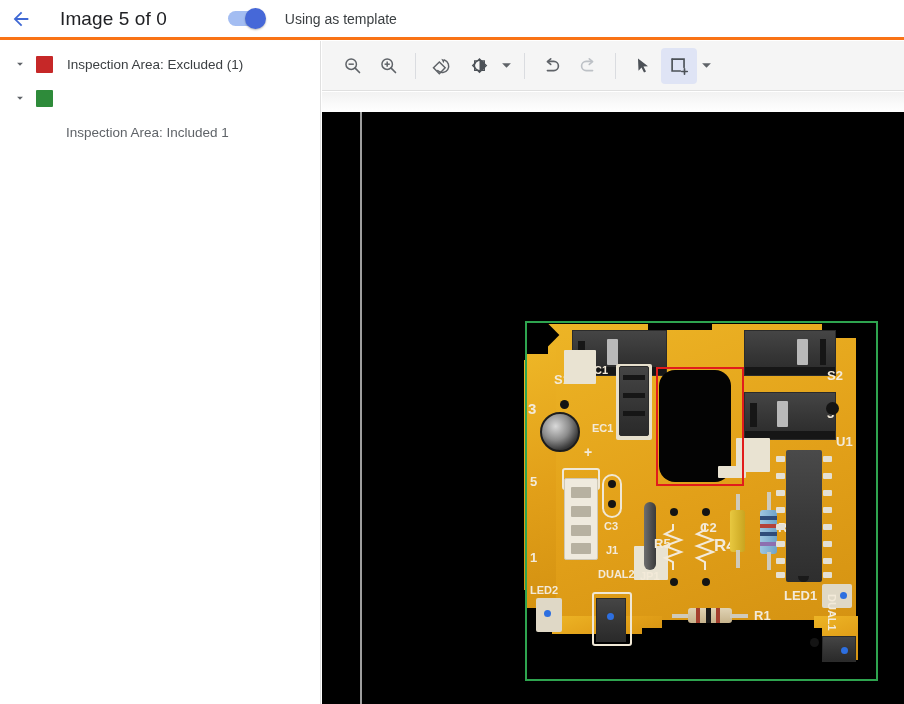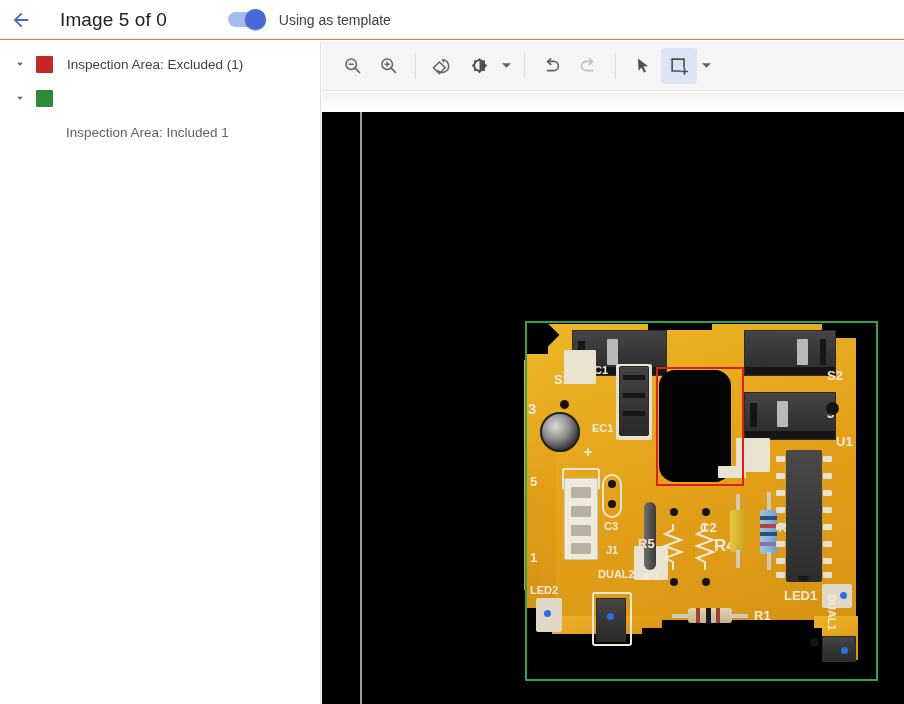--- a/index.html
+++ b/index.html
@@ -21,21 +21,21 @@
     height: 704px;
     background: #fff;
   }
 
   
   .header {
     position: absolute;
     left: 0; top: 0;
     width: 904px; height: 40px;
     background: #ffffff;
-    border-bottom: 1px solid #f97316;
+    border-bottom: 3px solid #f97316;
     display: flex;
     align-items: center;
     box-sizing: border-box;
   }
   .back-btn {
     width: 42px; height: 40px;
     display: flex; align-items: center; justify-content: center;
     cursor: pointer;
   }
   .back-btn svg { display: block; }
@@ -60,21 +60,21 @@
   }
   .switch .knob {
     position: absolute;
     right: -2px; top: -3px;
     width: 21px; height: 21px;
     border-radius: 50%;
     background: #4668d8;
     box-shadow: 0 1px 2px rgba(0,0,0,.28);
   }
   .toggle-label {
-    margin-left: 15px;
+    margin-left: 21px;
     font-size: 14px;
     color: #3c4043;
     white-space: nowrap;
   }
 
   
   .sidebar {
     position: absolute;
     left: 0; top: 41px;
     width: 321px;
@@ -588,21 +588,21 @@
         <div class="led-dot" style="left:8px;top:12px;"></div>
       </div>
       <div class="comp conn" style="left:74px;top:282px;width:30px;height:44px;">
         <div class="led-dot" style="left:10px;top:14px;"></div>
       </div>
       <div class="ring" style="left:70px;top:276px;width:40px;height:54px;"></div>
 
       <svg class="silk-sym" style="left:140px;top:208px;" width="22" height="46" viewBox="0 0 22 46">
         <polyline points="11,0 11,6 3,10 19,16 3,22 19,28 3,34 11,38 11,46" fill="none" stroke="#f3ead9" stroke-width="2"></polyline>
       </svg>
-      <div class="silk white" style="left:116px;top:220px;font-size:13px;">R5</div>
+      <div class="silk white" style="left:132px;top:220px;font-size:13px;">R5</div>
       <svg class="silk-sym" style="left:172px;top:208px;" width="22" height="46" viewBox="0 0 22 46">
         <polyline points="11,0 11,6 3,10 19,16 3,22 19,28 3,34 11,38 11,46" fill="none" stroke="#f3ead9" stroke-width="2"></polyline>
       </svg>
       <div class="silk white" style="left:192px;top:220px;font-size:17px;">R4</div>
       <div class="hole" style="left:148px;top:192px;width:8px;height:8px;"></div>
       <div class="hole" style="left:180px;top:192px;width:8px;height:8px;"></div>
       <div class="hole" style="left:148px;top:262px;width:8px;height:8px;"></div>
       <div class="hole" style="left:180px;top:262px;width:8px;height:8px;"></div>
 
       <div class="lead" style="left:214px;top:178px;width:4px;height:18px;"></div>

